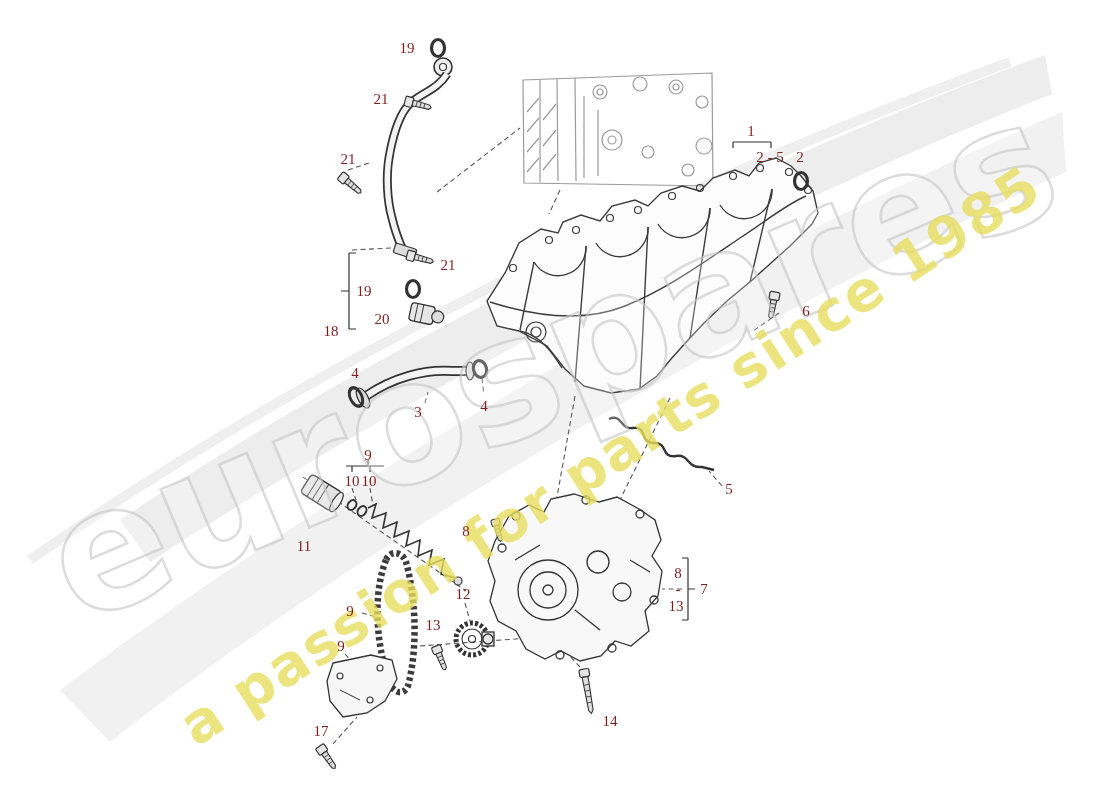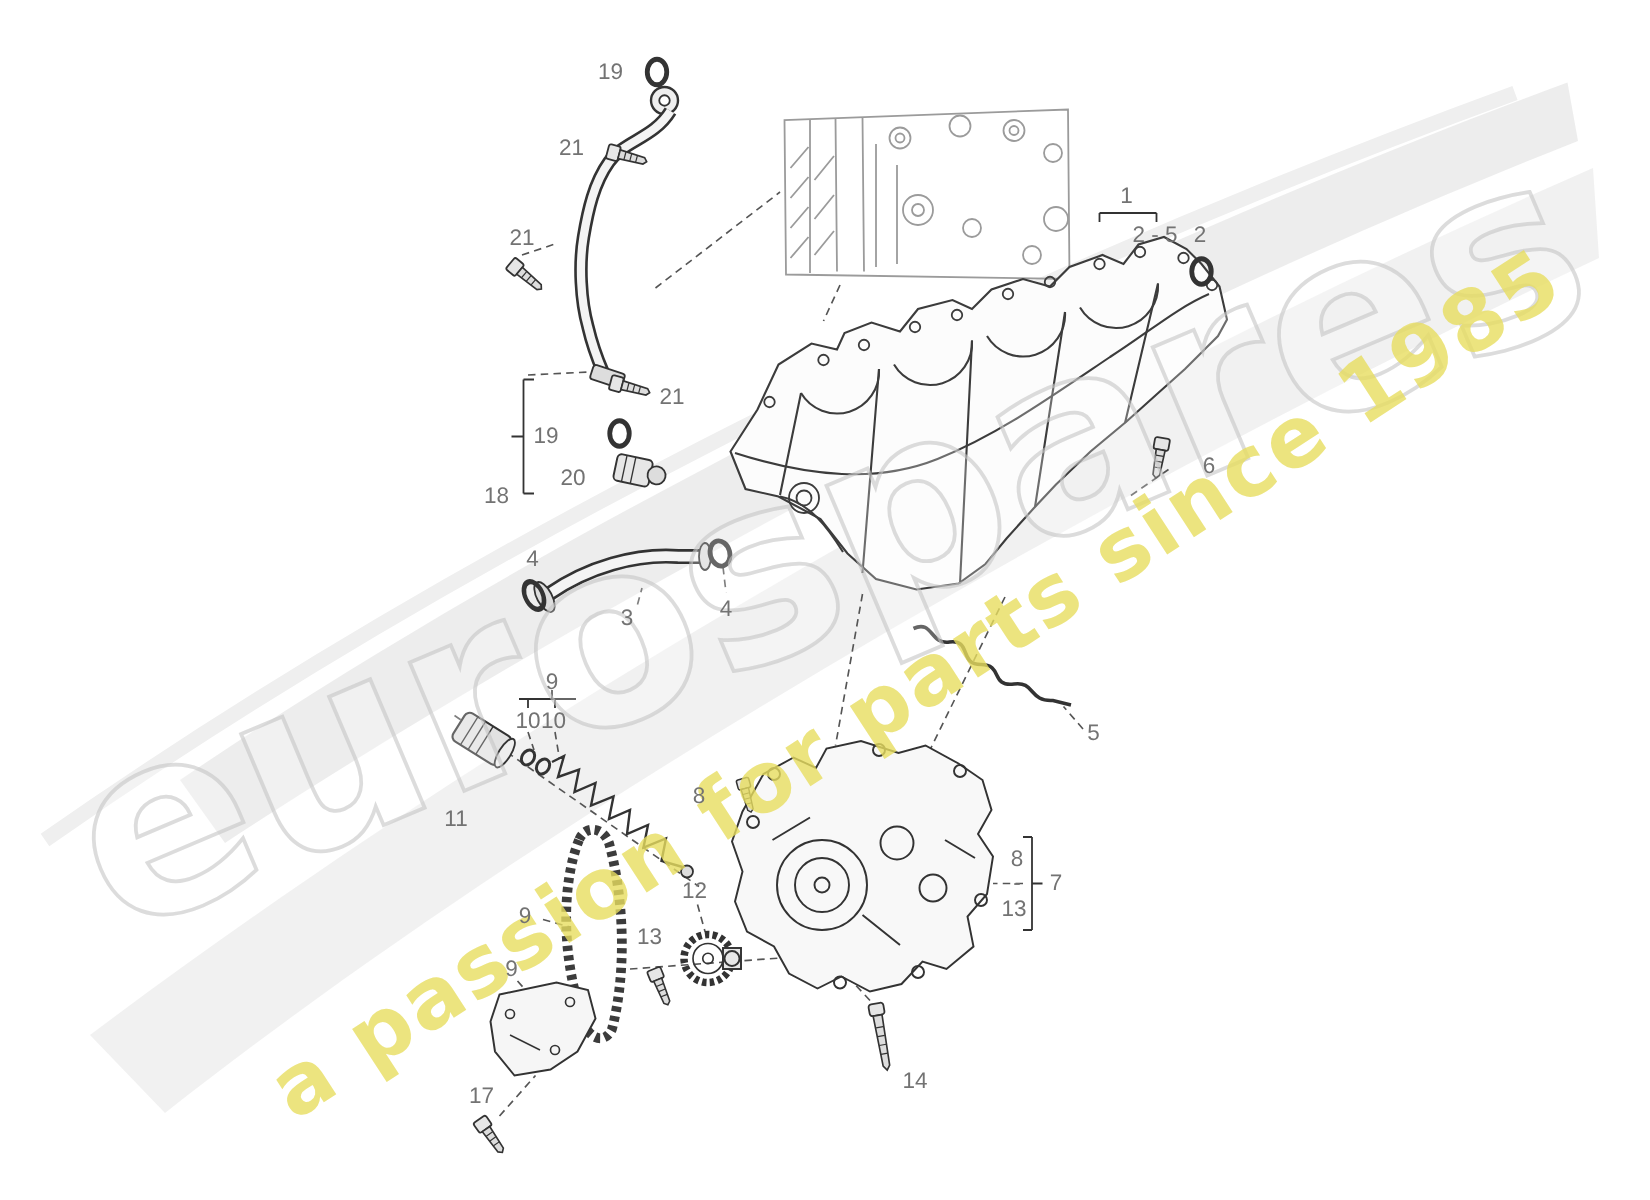--- a/index.html
+++ b/index.html
@@ -6,22 +6,22 @@
   html,body { margin:0; padding:0; background:#ffffff; }
   body { font-family:"DejaVu Sans","Liberation Sans",sans-serif; }
   .canvas {
     position:relative; width:1100px; height:800px;
     background:#ffffff; overflow:hidden;
   }
   .layer { position:absolute; inset:0; }
   svg.fullsize { position:absolute; left:0; top:0; width:1100px; height:800px; }
   .callout {
     position:absolute; transform:translate(-50%,-50%);
-    font-size:15px; color:#737373; line-height:1;
-    font-family:Liberation Sans, sans-serif;
+    font-size:15px; color:#7f1d1d; line-height:1;
+    font-family:Liberation Serif, serif;
     white-space:nowrap; z-index:40; cursor:pointer;
     user-select:none;
   }
   .wm-layer { pointer-events:none; }
 </style>
 </head>
 <body>
 
 <div class="canvas">
 

